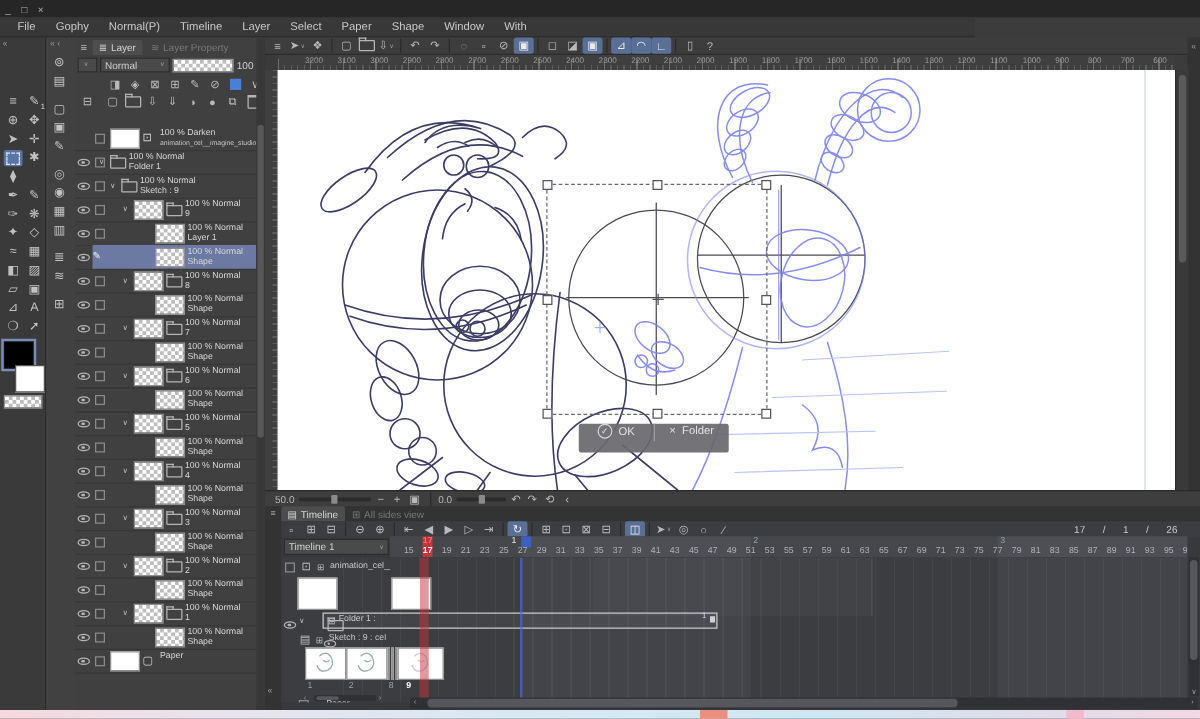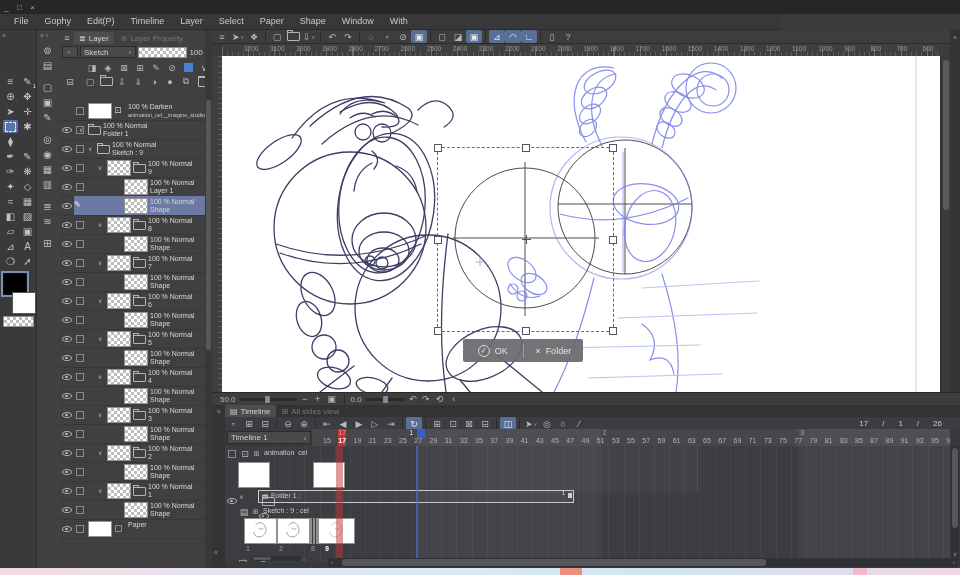--- a/index.html
+++ b/index.html
@@ -52,21 +52,21 @@
     repeating-linear-gradient(90deg,#6e6e6e 0 1px,transparent 1px 26.1px) left bottom/100% 9px no-repeat,
     repeating-linear-gradient(90deg,#5c5c5c 0 1px,transparent 1px 5.22px) left bottom/100% 4px no-repeat,#3f3f3f;
     border-bottom:1px solid #2a2a2a;overflow:hidden}
   .rlabel{position:absolute;top:1px;font-size:6.5px;color:#9a9a9a}
   #vruler{left:212px;top:56px;width:10px;height:336px;background:
     repeating-linear-gradient(180deg,#5c5c5c 0 1px,transparent 1px 5.2px) right top/4px 100% no-repeat,#3f3f3f;border-right:1px solid #2a2a2a}
   #rulercorner{left:212px;top:44px;width:10px;height:12px;background:#3a3a3a}
   #canvas{left:222px;top:56px;width:718px;height:336px;background:#ffffff;overflow:hidden}
   #selbox{position:absolute;border:1px dashed #6a6a72}
   .handle{position:absolute;width:6px;height:6px;background:#fff;border:1px solid #55555c}
-  #okbar{position:absolute;left:241px;top:283px;width:120px;height:23px;background:rgba(104,104,108,.92);border-radius:2px;display:flex;align-items:center;color:#e3e3e3;font-size:9px}
+  #okbar{position:absolute;left:241px;top:283px;width:120px;height:23px;background:rgba(104,104,108,.92);border-radius:2px;display:flex;align-items:flex-start;color:#e3e3e3;font-size:9px}
   .okgrp{display:flex;align-items:center;gap:5px;flex:1;justify-content:center}
   .ccheck{width:10px;height:10px;border:1px solid #d5d5d5;border-radius:50%;font-size:7px;display:flex;align-items:center;justify-content:center}
   #canvas-vscroll{left:940px;top:56px;width:10px;height:336px;background:#3a3a3a;border-left:1px solid #2c2c2c}
   #canvas-vscroll .thumbv{position:absolute;left:2px;top:4px;width:6px;height:150px;background:#5a5a5a;border-radius:3px}
   #rightstrip{left:950px;top:30px;width:10px;height:375px;background:#333;font-size:7px;color:#999;text-align:center}
   #canvasbar{left:212px;top:392px;width:748px;height:13px;background:#3e3e3e;border-top:1px solid #2a2a2a;display:flex;align-items:center;gap:3px;padding-left:8px;box-sizing:border-box;font-size:8px;color:#b5b5b5}
   .slider{width:58px;height:3px;background:#2b2b2b;border-radius:2px;position:relative}
   .slider::after{content:"";position:absolute;left:45%;top:-2px;width:5px;height:7px;background:#8a8a8a;border-radius:1px}
   
   #timeline{left:212px;top:405px;width:748px;height:163px;background:#37393d}
@@ -102,21 +102,21 @@
 
 <div class="abs" id="titlebar">
   <span class="winbtn">_</span>
   <span class="winbtn">□</span>
   <span class="winbtn">×</span>
 </div>
 
 <div class="abs" id="menubar">
     <div class="menu-item">File</div>
     <div class="menu-item">Gophy</div>
-    <div class="menu-item">Edit(P)</div>
+    <div class="menu-item">Normal(P)</div>
     <div class="menu-item">Timeline</div>
     <div class="menu-item">Layer</div>
     <div class="menu-item">Select</div>
     <div class="menu-item">Paper</div>
     <div class="menu-item">Shape</div>
     <div class="menu-item">Window</div>
     <div class="menu-item">With</div>
   </div>
 
 <div class="abs" id="toolcol">
@@ -184,21 +184,21 @@
     <span class="ptab">
       <span>≋</span>
       <span>Layer Property</span>
     </span>
   </div>
   <div id="blendrow">
     <span class="dropbox" style="width:16px">
         <span class="caret">∨</span>
       </span>
     <span class="dropbox" style="width:56px">
-      <span>Sketch</span>
+      <span>Normal</span>
         <span class="caret">∨</span>
     </span>
     <span class="checker" style="width:48px;height:9px;display:inline-block"></span>
     <span style="font-size:8px;color:#d0d0d0">100</span>
     <span class="caret">⇕</span>
   </div>
   <div class="abs" style="left:24px;top:31px;width:126px;height:13px;display:flex;align-items:center" id="lpicons1">
       <span class="ic">◨</span>
       <span class="ic">◈</span>
       <span class="ic">⊠</span>

